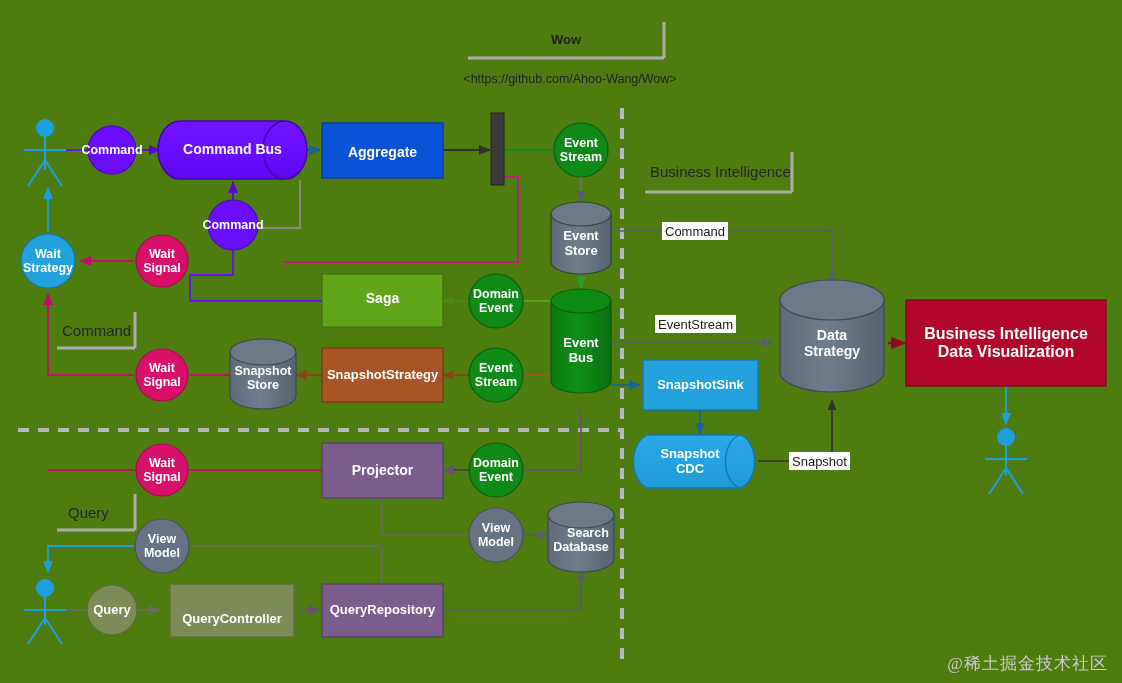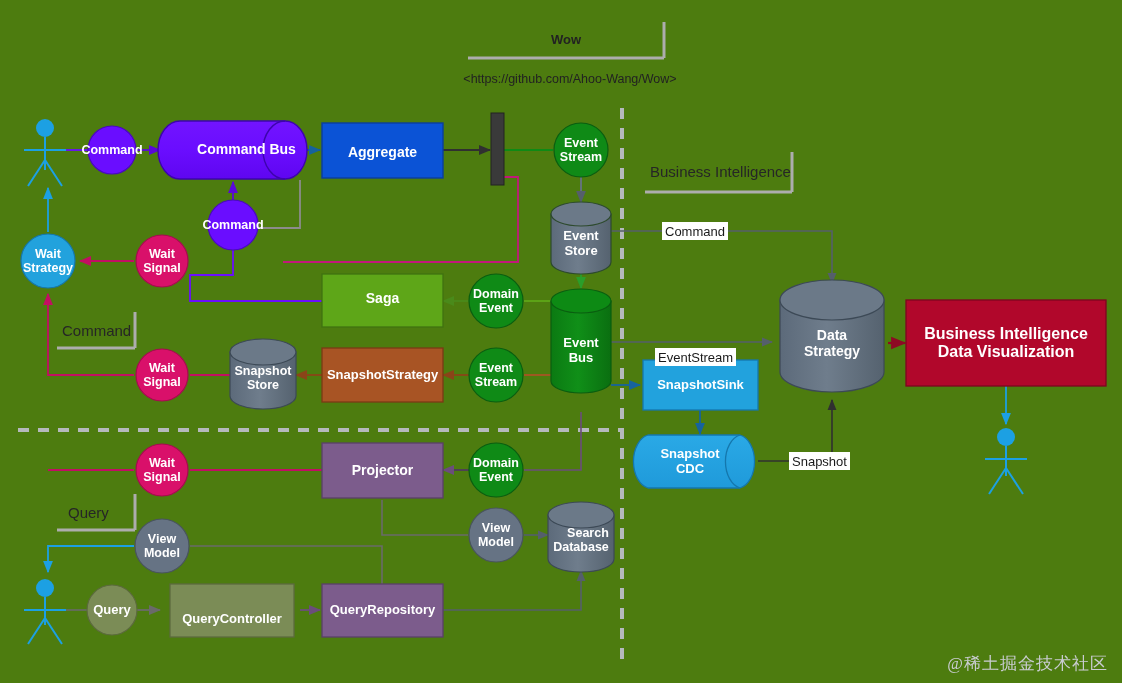--- a/index.html
+++ b/index.html
@@ -406,21 +406,21 @@
     </g>
   </svg>
 
   <div class="titleLbl" style="left:468px;top:28px;width:196px;height:22px;">Wow</div>
   <div class="urlLbl" style="left:430px;top:70px;width:280px;height:18px;">&lt;https://github.com/Ahoo-Wang/Wow&gt;</div>
 
   <div class="frameLbl" style="left:62px;top:318px;width:72px;height:24px;">Command</div>
   <div class="frameLbl" style="left:68px;top:500px;width:66px;height:24px;">Query</div>
   <div class="frameLbl" style="left:650px;top:159px;width:146px;height:24px;">Business Intelligence</div>
 
-  <div class="nodelabel" style="left:180px;top:121px;width:105px;height:58px;font-size:14px;margin-left:14px;">Command Bus</div>
+  <div class="nodelabel" style="left:180px;top:121px;width:105px;height:58px;font-size:14px;">Command Bus</div>
   <div class="nodelabel" style="left:322px;top:123px;width:121px;height:60px;font-size:14px;">Aggregate</div>
   <div class="nodelabel" style="left:322px;top:274px;width:121px;height:49px;font-size:14px;">Saga</div>
   <div class="nodelabel" style="left:322px;top:443px;width:121px;height:55px;font-size:14px;">Projector</div>
   <div class="nodelabel" style="left:322px;top:348px;width:121px;height:54px;font-size:13px;">SnapshotStrategy</div>
   <div class="nodelabel" style="left:170px;top:584px;width:124px;height:71px;font-size:13px;">QueryController</div>
   <div class="nodelabel" style="left:322px;top:584px;width:121px;height:53px;font-size:13px;">QueryRepository</div>
   <div class="nodelabel" style="left:643px;top:360px;width:115px;height:50px;font-size:13px;border-radius:17px;">SnapshotSink</div>
   <div class="nodelabel" style="left:906px;top:300px;width:200px;height:86px;font-size:16px;white-space:pre-line;">Business Intelligence
 Data Visualization</div>
 
@@ -455,17 +455,17 @@
 Stream</div>
   <div class="nodelabel" style="left:469px;top:452px;width:54px;height:36px;font-size:12.5px;white-space:pre-line;">Domain
 Event</div>
   <div class="nodelabel" style="left:135px;top:528px;width:54px;height:36px;font-size:12.5px;white-space:pre-line;">View
 Model</div>
   <div class="nodelabel" style="left:469px;top:517px;width:54px;height:36px;font-size:12.5px;white-space:pre-line;">View
 Model</div>
   <div class="nodelabel" style="left:87px;top:600px;width:50px;height:20px;font-size:13px;">Query</div>
 
   <div class="edgeLbl" style="left:662px;top:222px;height:18px;">Command</div>
-  <div class="edgeLbl" style="left:655px;top:348px;height:18px;">EventStream</div>
+  <div class="edgeLbl" style="left:655px;top:315px;height:18px;">EventStream</div>
   <div class="edgeLbl" style="left:789px;top:452px;height:18px;">Snapshot</div>
 
   <div class="watermark">@稀土掘金技术社区</div>
 </div>
 
 </body></html>

